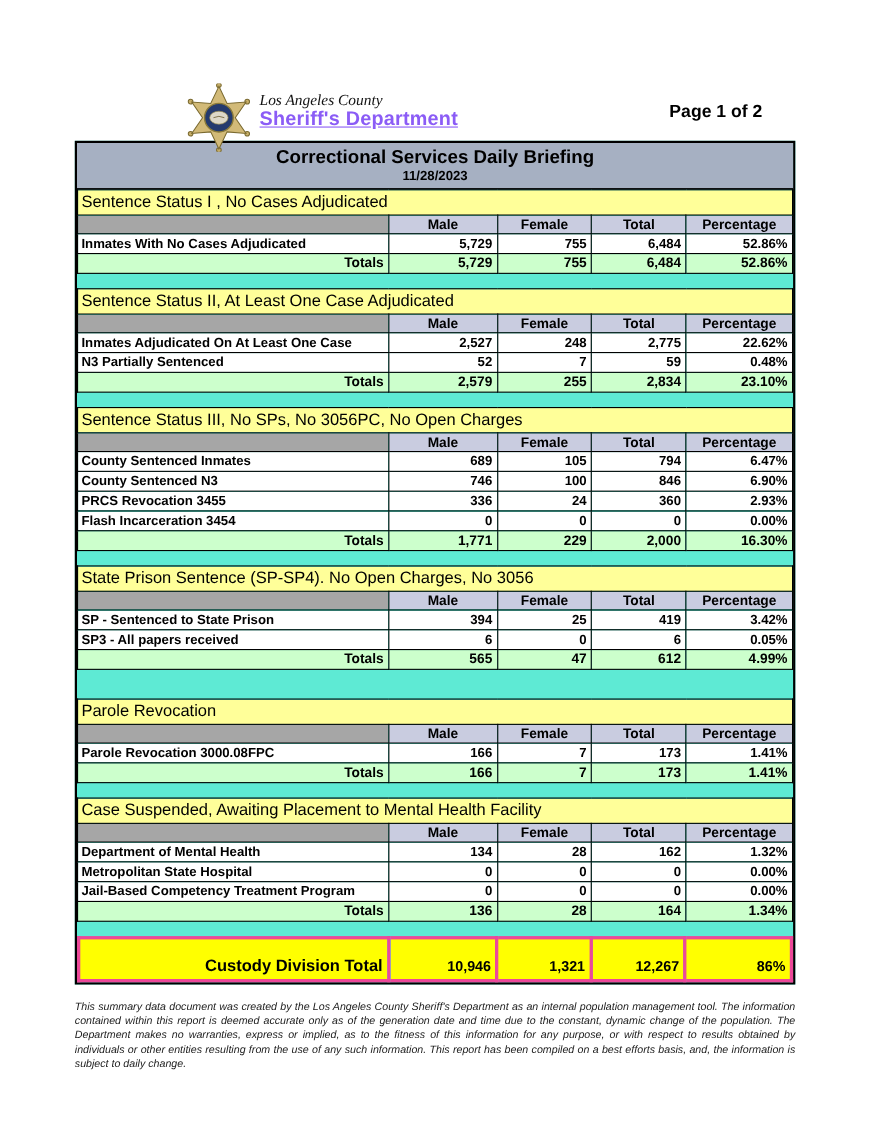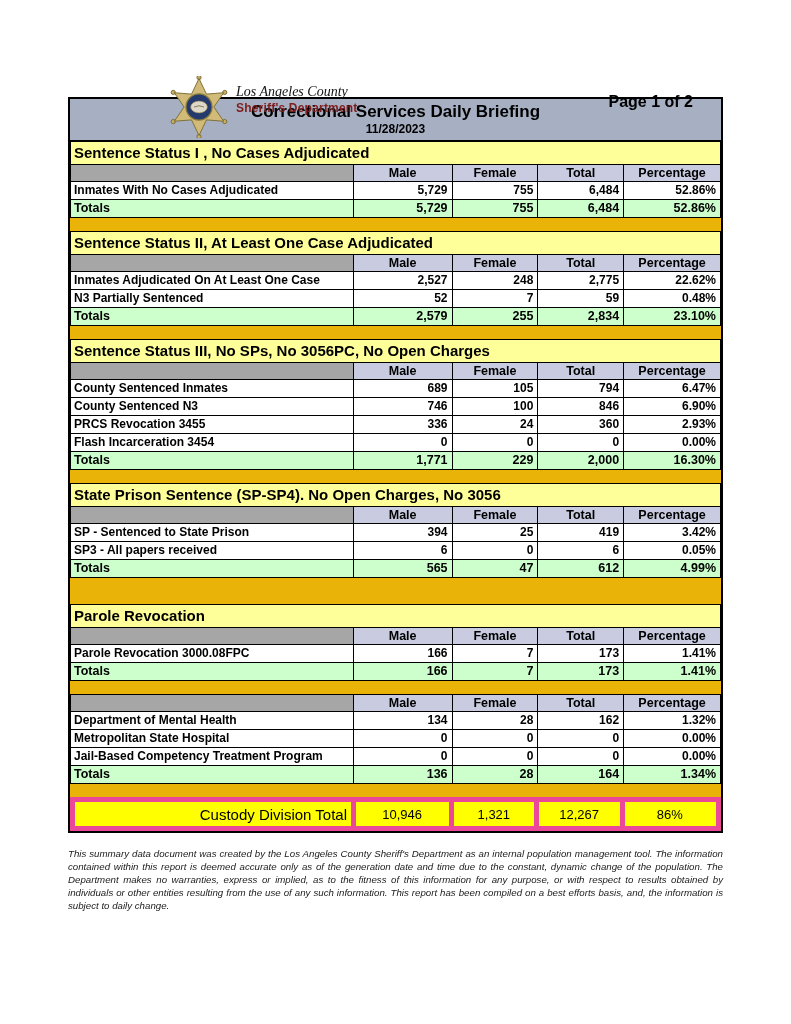--- a/index.html
+++ b/index.html
@@ -7,42 +7,42 @@
   body {
     width: 791px; height: 1024px;
     font-family: "Liberation Sans", sans-serif;
     color: #000;
     position: relative;
     overflow: hidden;
   }
   .page { position: absolute; left: 68px; top: 0; width: 655px; }
 
   
-  .doc-header { position: relative; height: 97px; }
+  .doc-header { position: relative; height: 128px; }
   .logo-wrap { position: absolute; left: 100px; top: 76px; display: flex; align-items: flex-start; }
   .badge { width: 62px; height: 62px; }
   .logo-text { margin-left: 6px; margin-top: 8px; }
   .county {
     font-family: "Liberation Serif", serif;
     font-style: italic; font-size: 14px; color: #111;
     line-height: 15px;
   }
   .dept {
-    font-size: 12px; font-weight: bold; letter-spacing: 0.2px;
-    line-height: 19px; color: #7f1d1d;
+    font-size: 18px; font-weight: bold; letter-spacing: 0.2px;
+    line-height: 19px; color: #8b5cf6; text-decoration: underline;
   }
   .page-indicator {
     position: absolute; right: 30px; top: 93px;
     font-size: 16px; font-weight: bold;
   }
 
   
   .board {
     border: 2px solid #000;
-    background: #eab308;
+    background: #5eead4;
   }
   .brief-bar {
     background: #a6b0c2;
     border-bottom: 1px solid #000;
     text-align: center;
     padding: 3px 0 4px 0;
   }
   .brief-title { font-size: 17px; font-weight: bold; line-height: 20px; }
   .brief-date  { font-size: 12px; font-weight: bold; line-height: 14px; }
 
@@ -50,50 +50,50 @@
   table.sec td { border: 1px solid #000; overflow: hidden; white-space: nowrap; }
 
   col.c-label { width: 43.5%; }
   col.c-male  { width: 15.2%; }
   col.c-fem   { width: 13.2%; }
   col.c-tot   { width: 13.2%; }
   col.c-pct   { width: 14.9%; }
 
   td.title-cell {
     background: #ffff99;
-    font-size: 15px; font-weight: bold;
+    font-size: 15px; font-weight: normal;
     padding: 2px 3px 3px 3px;
   }
   tr.head-row td {
     font-size: 12.5px; font-weight: bold; text-align: center;
     background: #c9cce0; padding: 1px 2px;
   }
   tr.head-row td.graycell { background: #a6a6a6; }
   tr.data-row td {
     background: #ffffff; font-size: 12px; font-weight: bold;
     padding: 1px 4px 2px 3px;
   }
   tr.data-row td.num { text-align: right; }
   tr.totals-row td {
     background: #ccffcc; font-size: 12.5px; font-weight: bold;
     padding: 1px 4px 2px 3px;
   }
-  tr.totals-row td.tlabel { }
+  tr.totals-row td.tlabel { text-align: right; }
   tr.totals-row td.num { text-align: right; }
 
   .gap { height: 13px; }
   .gap-lg { height: 26px; }
 
   table.grand { width: 100%; border-collapse: collapse; table-layout: fixed; }
   table.grand td {
-    border: 5px solid #ec4899; background: #ffff00;
-    font-weight: normal; padding: 4px 4px 3px 3px; white-space: nowrap; overflow: hidden;
+    border: 3px solid #ec4899; background: #ffff00;
+    font-weight: bold; padding: 16px 4px 3px 3px; white-space: nowrap; overflow: hidden;
   }
   td.grand-label { text-align: right; font-size: 15px; }
-  td.grand-num   { text-align: center; font-size: 13px; }
+  td.grand-num   { text-align: right; font-size: 13px; }
 
   
   .disclaimer {
     margin-top: 14px;
     font-style: italic;
     font-size: 9.7px; line-height: 13px;
     color: #1a1a1a;
     text-align: justify;
   }
 </style>
@@ -355,20 +355,23 @@
 
     <table class="sec">
       <colgroup>
           <col class="c-label">
           <col class="c-male">
           <col class="c-fem">
           <col class="c-tot">
           <col class="c-pct">
         </colgroup>
       <tbody>
+          <tr>
+            <td class="title-cell" colspan="5">Case Suspended, Awaiting Placement to Mental Health Facility</td>
+          </tr>
       <tr class="head-row">
         <td class="graycell"></td>
         <td>Male</td>
         <td>Female</td>
         <td>Total</td>
         <td>Percentage</td>
       </tr>
       <tr class="data-row">
         <td>Department of Mental Health</td>
         <td class="num">134</td>

